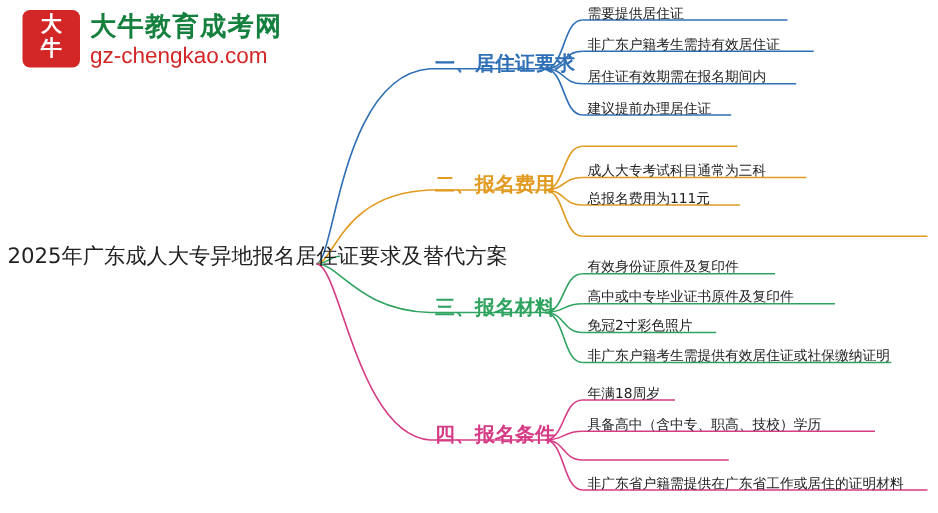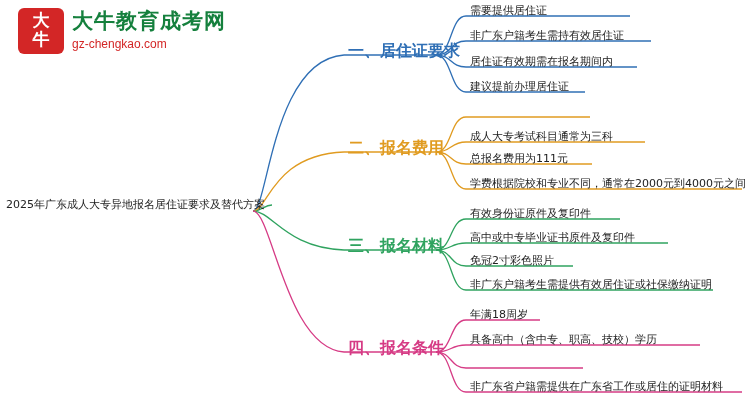--- a/index.html
+++ b/index.html
@@ -68,21 +68,21 @@
     font-size: 21px;
     font-weight: bold;
     letter-spacing: 1px;
     line-height: 25px;
     font-family: "DejaVu Sans", sans-serif;
     white-space: nowrap;
   }
   .logo-sub {
     margin-top: 3px;
     color: #d32626;
-    font-size: 12px;
+    font-size: 18px;
     line-height: 15px;
     font-family: "Liberation Sans", sans-serif;
     white-space: nowrap;
   }
 
   
   svg.links {
     position: absolute;
     left: 0;
     top: 0;
@@ -92,21 +92,21 @@
   }
 
   
   .node {
     position: absolute;
     font-family: "DejaVu Sans", sans-serif;
     white-space: nowrap;
     line-height: 14px;
   }
   .root-node {
-    font-size: 11px;
+    font-size: 17px;
     color: #222222;
     left: 6px;
     top: 198px;
   }
   .branch {
     font-size: 16px;
     font-weight: bold;
     padding-bottom: 2px;
   }
   .leaf {
@@ -188,21 +188,20 @@
 
   <div class="node branch" style="left:348px; top:44px; color:#2f6fb5;">一、居住证要求</div>
   <div class="node leaf" style="left:470px; top:4px;">需要提供居住证</div>
   <div class="node leaf" style="left:470px; top:55px;">居住证有效期需在报名期间内</div>
   <div class="node leaf" style="left:470px; top:29px;">非广东户籍考生需持有效居住证</div>
   <div class="node leaf" style="left:470px; top:80px;">建议提前办理居住证</div>
 
   <div class="node branch" style="left:348px; top:141px; color:#e09b20;">二、报名费用</div>
   <div class="node leaf" style="left:470px; top:130px;">成人大专考试科目通常为三科</div>
   <div class="node leaf" style="left:470px; top:152px;">总报名费用为111元</div>
-  <div class="node leaf" style="left:470px; top:177px;">学费根据院校和专业不同，通常在2000元到4000元之间</div>
 
   <div class="node branch" style="left:348px; top:239px; color:#2fa35f;">三、报名材料</div>
   <div class="node leaf" style="left:470px; top:207px;">有效身份证原件及复印件</div>
   <div class="node leaf" style="left:470px; top:231px;">高中或中专毕业证书原件及复印件</div>
   <div class="node leaf" style="left:470px; top:254px;">免冠2寸彩色照片</div>
   <div class="node leaf" style="left:470px; top:278px;">非广东户籍考生需提供有效居住证或社保缴纳证明</div>
 
   <div class="node branch" style="left:348px; top:341px; color:#d63b85;">四、报名条件</div>
   <div class="node leaf" style="left:470px; top:308px;">年满18周岁</div>
   <div class="node leaf" style="left:470px; top:333px;">具备高中（含中专、职高、技校）学历</div>

